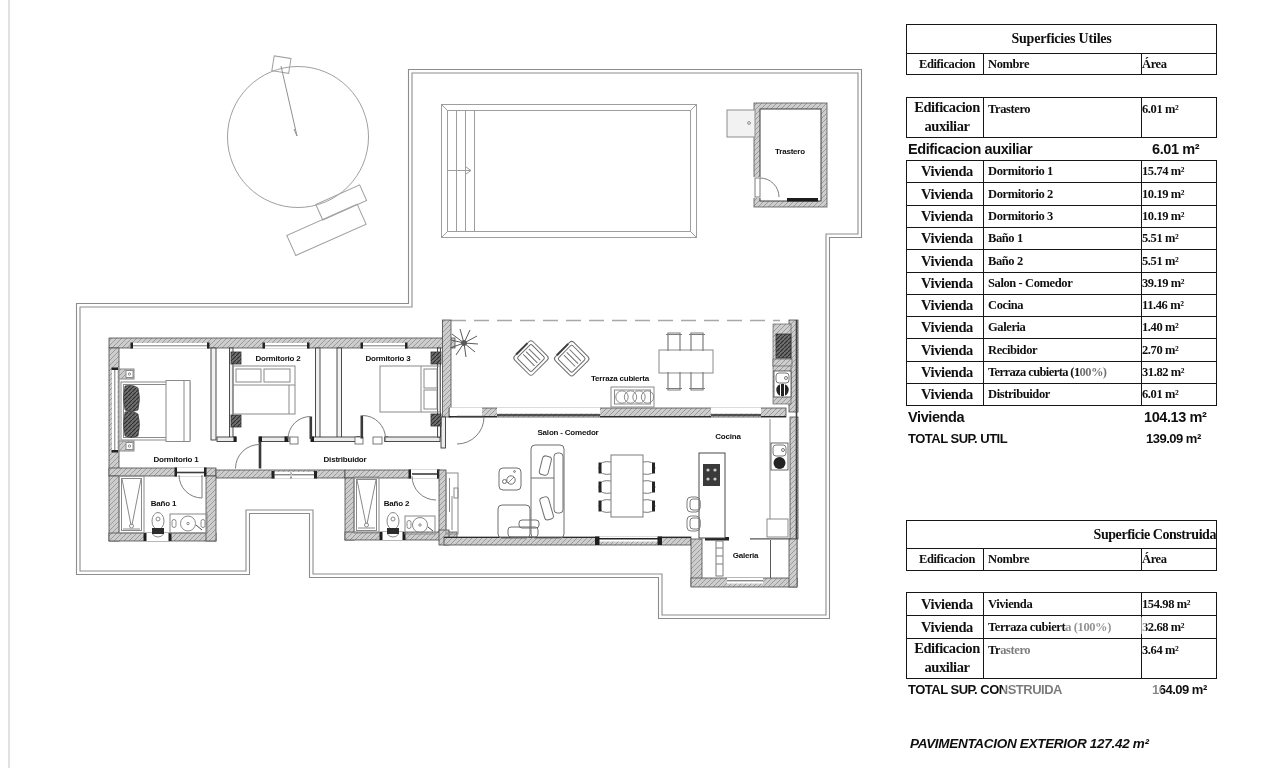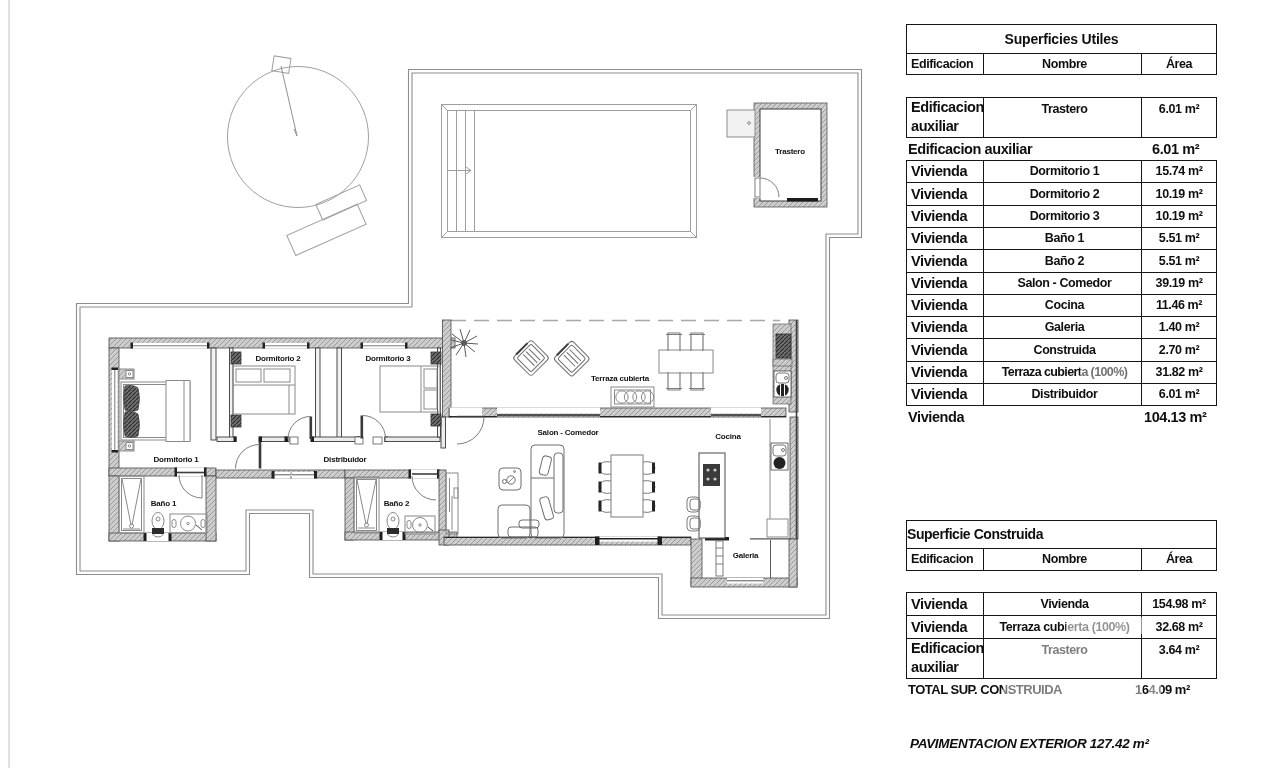--- a/index.html
+++ b/index.html
@@ -1,23 +1,23 @@
 <!DOCTYPE html>
 <html><head>
 <meta charset="utf-8">
 <style>
 html,body{margin:0;padding:0;background:#fff;}
 #page{position:relative;width:1280px;height:768px;overflow:hidden;background:#fff;font-family:"Liberation Sans",sans-serif;}
 #plan{position:absolute;left:0;top:0;}
 .abs{position:absolute;box-sizing:border-box;}
 .row{position:absolute;box-sizing:border-box;border:1.5px solid #161616;display:flex;}
-.row>div{box-sizing:border-box;}
-.c1{width:77px;border-right:1.5px solid #161616;padding-left:4px;}
-.c2{width:158px;border-right:1.5px solid #161616;padding-left:4px;text-align:center;}
-.c3{width:74px;text-align:center;}
+.row>div{box-sizing:border-box;font-family:Liberation Serif, serif;}
+.c1{width:77px;border-right:1.5px solid #161616;padding-left:4px;text-align:center;}
+.c2{width:158px;border-right:1.5px solid #161616;padding-left:4px;}
+.c3{width:74px;text-align:left;}
 .b{font-weight:bold;color:#0f0f0f;}
 </style>
 </head>
 <body>
 <div id="page">
 <svg id="plan" width="1280" height="768" viewBox="0 0 1280 768">
 <defs>
 <pattern id="hw" width="5" height="5" patternUnits="userSpaceOnUse">
 <rect width="5" height="5" fill="#cdcdcd"></rect>
 <path d="M0,5 L5,0 M-1,1 L1,-1 M4,6 L6,4" stroke="#9b9b9b" stroke-width="1"></path>
@@ -569,44 +569,45 @@
       </div>
 
 <div class="row b" style="left:0;top:316px;width:311px;height:23px;font-size:12.5px;line-height:21px;letter-spacing:-0.4px;">
         <div class="c1" style="font-size:14.5px;">Vivienda</div>
         <div class="c2">Galeria</div>
         <div class="c3">1.40 m²</div>
       </div>
 
 <div class="row b" style="left:0;top:338px;width:311px;height:24px;font-size:12.5px;line-height:22px;letter-spacing:-0.4px;">
         <div class="c1" style="font-size:14.5px;">Vivienda</div>
-        <div class="c2">Construida</div>
+        <div class="c2">Recibidor</div>
         <div class="c3">2.70 m²</div>
       </div>
 
 <div class="row b" style="left:0;top:361px;width:311px;height:23px;font-size:12.5px;line-height:21px;letter-spacing:-0.4px;">
         <div class="c1" style="font-size:14.5px;">Vivienda</div>
         <div class="c2" style="letter-spacing:-0.6px;">Terraza cubierta (100%)</div>
         <div class="c3">31.82 m²</div>
       </div>
 
 <div class="row b" style="left:0;top:383px;width:311px;height:23px;font-size:12.5px;line-height:21px;letter-spacing:-0.4px;">
         <div class="c1" style="font-size:14.5px;">Vivienda</div>
         <div class="c2">Distribuidor</div>
         <div class="c3">6.01 m²</div>
       </div>
 
 <div class="abs b" style="left:2px;top:406px;width:309px;height:22px;font-size:14.5px;line-height:22px;letter-spacing:-0.4px;">Vivienda<span style="position:absolute;left:236px;">104.13 m²</span></div>
 
+<div class="abs b" style="left:2px;top:428px;width:309px;height:22px;font-size:13px;line-height:22px;letter-spacing:-0.5px;">TOTAL SUP. UTIL<span style="position:absolute;left:238px;">139.09 m²</span></div>
 </div>
 
 <div class="abs" style="left:906px;top:520px;width:311px;">
 
 <div class="row b" style="left:0;top:0;width:311px;height:29px;font-size:14px;letter-spacing:-0.45px;">
-        <div style="width:100%;text-align:left;line-height:27px;">Superficie Construida</div>
+        <div style="width:100%;text-align:right;line-height:27px;">Superficie Construida</div>
       </div>
 
 <div class="row b" style="left:0;top:28px;width:311px;height:23px;font-size:12.5px;line-height:21px;letter-spacing:-0.4px;">
         <div class="c1">Edificacion</div>
         <div class="c2">Nombre</div>
         <div class="c3">Área</div>
       </div>
 
 <div class="row b" style="left:0;top:72px;width:311px;height:24px;font-size:12.5px;line-height:22px;letter-spacing:-0.4px;">
         <div class="c1" style="font-size:14.5px;">Vivienda</div>
@@ -619,21 +620,21 @@
         <div class="c2">Terraza cubierta (100%)</div>
         <div class="c3">32.68 m²</div>
       </div>
 
 <div class="row b" style="left:0;top:118px;width:311px;height:41px;font-size:12.5px;letter-spacing:-0.4px;">
         <div class="c1" style="font-size:14.5px;line-height:19px;">Edificacion auxiliar</div>
         <div class="c2" style="line-height:22px;">Trastero</div>
         <div class="c3" style="line-height:22px;">3.64 m²</div>
       </div>
 
-<div class="abs b" style="left:2px;top:159px;width:309px;height:22px;font-size:14.5px;line-height:22px;letter-spacing:-0.5px;font-size:13px;">TOTAL SUP. CONSTRUIDA<span style="position:absolute;left:227px;">164.09 m²</span></div>
+<div class="abs b" style="left:2px;top:159px;width:309px;height:22px;font-size:14.5px;line-height:22px;letter-spacing:-0.5px;font-size:13px;">TOTAL SUP. CONSTRUIDA<span style="position:absolute;left:244px;">164.09 m²</span></div>
 
 <div class="abs b" style="left:4px;top:213px;width:309px;height:22px;font-size:13.5px;line-height:22px;letter-spacing:-0.3px;font-style:italic;">PAVIMENTACION EXTERIOR 127.42 m²</div>
 </div>
 
 <div class="abs" style="left:1066px;top:617px;width:80px;height:17px;background:rgba(255,255,255,0.55);"></div>
 <div class="abs" style="left:1000px;top:640px;width:106px;height:20px;background:rgba(255,255,255,0.45);"></div>
 <div class="abs" style="left:1003px;top:680px;width:140px;height:19px;background:rgba(255,255,255,0.45);"></div>
 <div class="abs" style="left:1149px;top:681px;width:12px;height:18px;background:rgba(255,255,255,0.5);"></div>
 <div class="abs" style="left:1080px;top:364px;width:60px;height:17px;background:rgba(255,255,255,0.4);"></div>
 </div>

